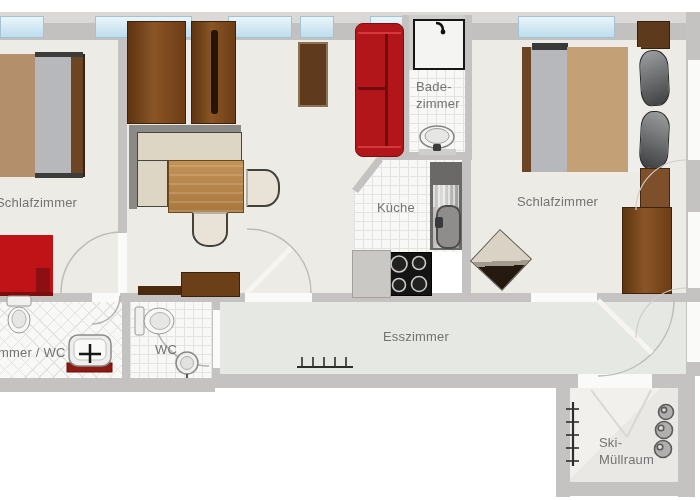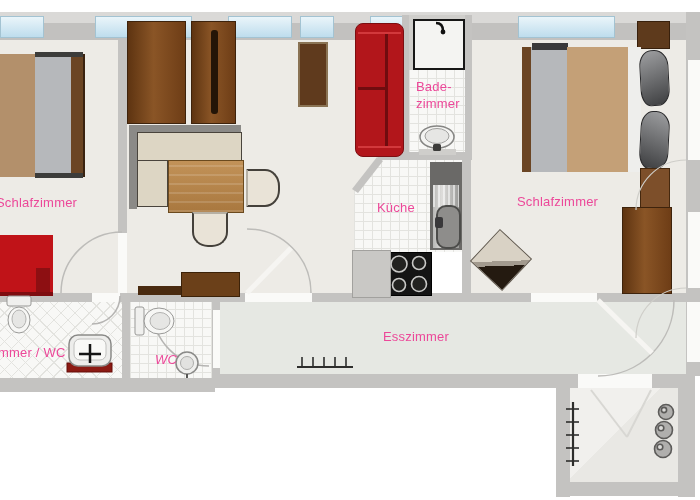--- a/index.html
+++ b/index.html
@@ -11,21 +11,21 @@
   .floor{position:absolute;background:#edebe6;}
   .hfloor{position:absolute;background:#e6e8e3;}
   .tile{position:absolute;background-color:#f8f8f6;
         background-image:linear-gradient(#e3e3df 1px,transparent 1px),
         linear-gradient(90deg,#e3e3df 1px,transparent 1px);background-size:9px 9px;}
   .tile-d{position:absolute;background-color:#f8f8f6;
         background-image:repeating-linear-gradient(45deg,#e3e3df 0 1px,transparent 1px 10px),
         repeating-linear-gradient(-45deg,#e3e3df 0 1px,transparent 1px 10px);}
   .gap{position:absolute;background:#fafaf8;}
   .win{position:absolute;background:linear-gradient(#eaf5fa,#bedded);border:1px solid #a3c3d2;}
-  .lbl{position:absolute;font-size:13px;color:#ec4899;white-space:nowrap;letter-spacing:.2px;line-height:17px;}
+  .lbl{position:absolute;font-size:13px;color:#737373;white-space:nowrap;letter-spacing:.2px;line-height:17px;}
   .wood{background:linear-gradient(90deg,#5e3411,#8a5526 45%,#6e3d16);border:1px solid #3e230c;}
   svg{position:absolute;left:0;top:0;pointer-events:none;}
 </style>
 </head>
 <body>
 
 <div id="plan">
 
   <div class="floor" style="left:0;top:40px;width:118px;height:253px;"></div>
   <div class="abs" style="left:118px;top:15px;width:120px;height:112px;background:#d3d2cf;"></div>
@@ -210,16 +210,20 @@
   </svg>
 
   <div class="lbl" style="left:-4px;top:194px;">Schlafzimmer</div>
   <div class="lbl" style="left:416px;top:78px;">
     <div>Bade-</div>
     <div>zimmer</div>
   </div>
   <div class="lbl" style="left:377px;top:199px;">Küche</div>
   <div class="lbl" style="left:517px;top:193px;">Schlafzimmer</div>
   <div class="lbl" style="left:-2px;top:344px;">mmer / WC</div>
-  <div class="lbl" style="left:155px;top:351px;font-style:italic;">WC</div>
+  <div class="lbl" style="left:155px;top:341px;">WC</div>
   <div class="lbl" style="left:383px;top:328px;">Esszimmer</div>
+  <div class="lbl" style="left:599px;top:434px;">
+    <div>Ski-</div>
+    <div>Müllraum</div>
+  </div>
 
 </div>
 
 </body></html>

